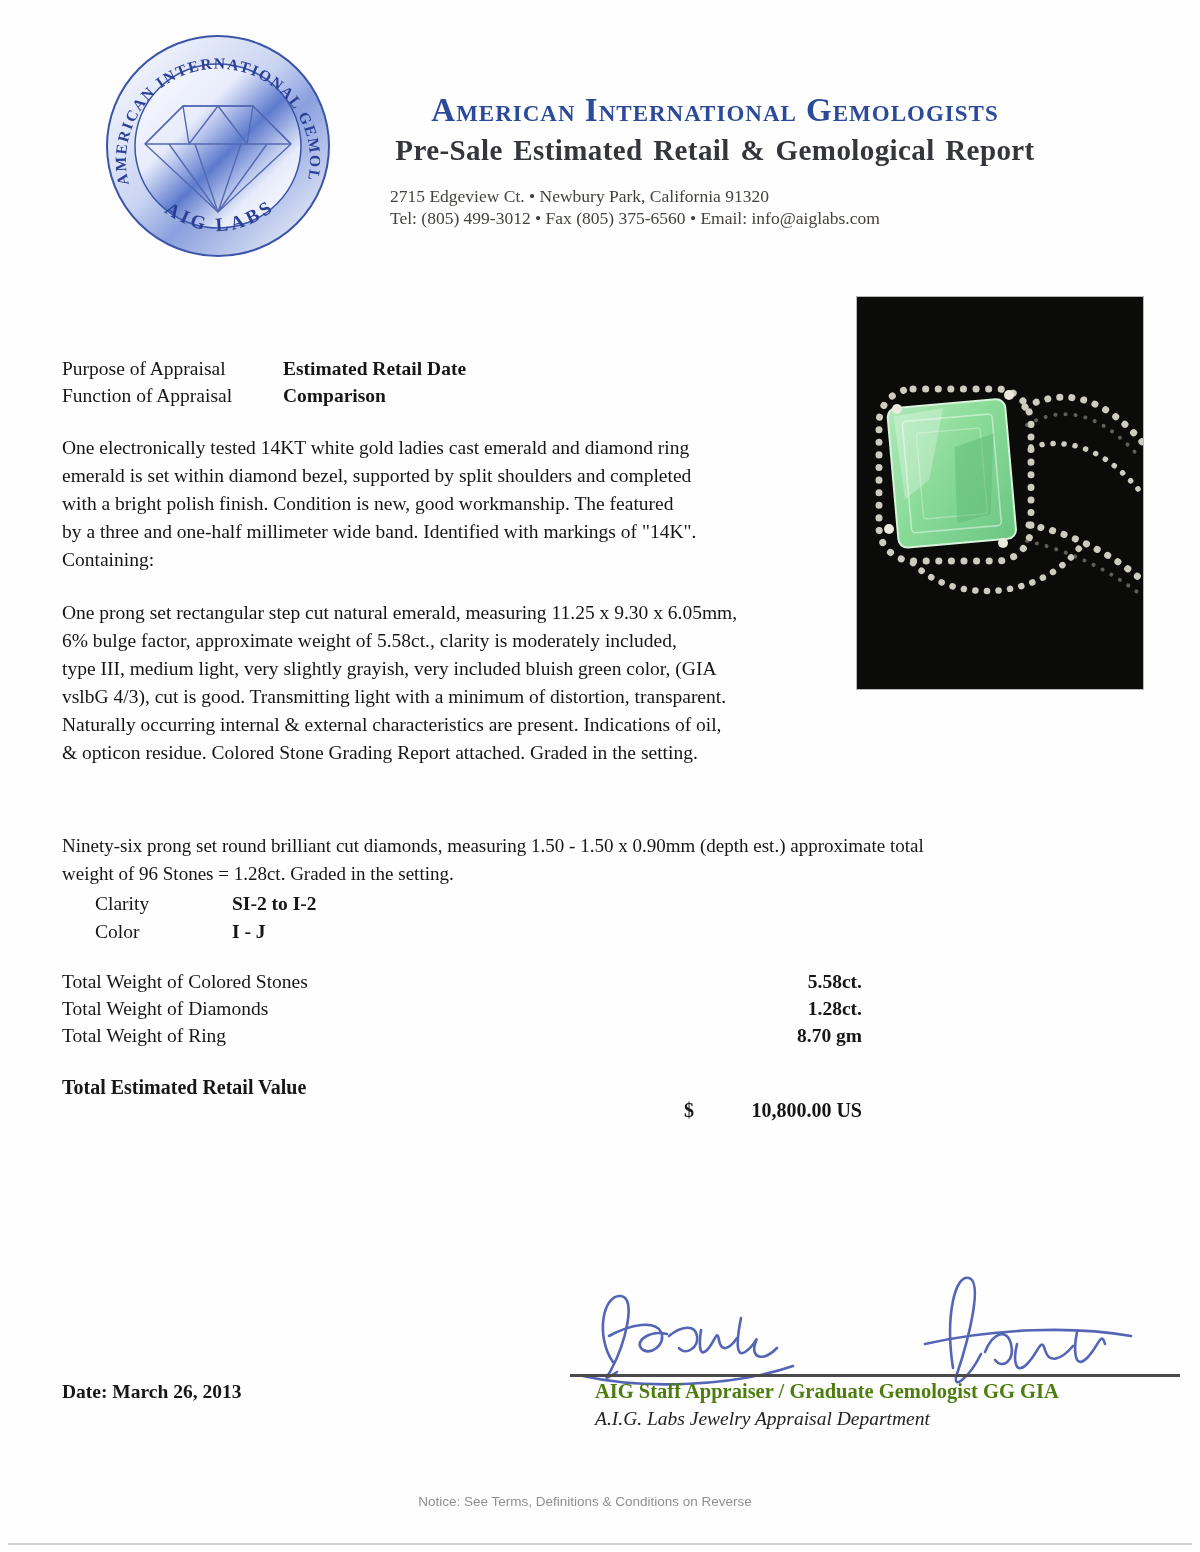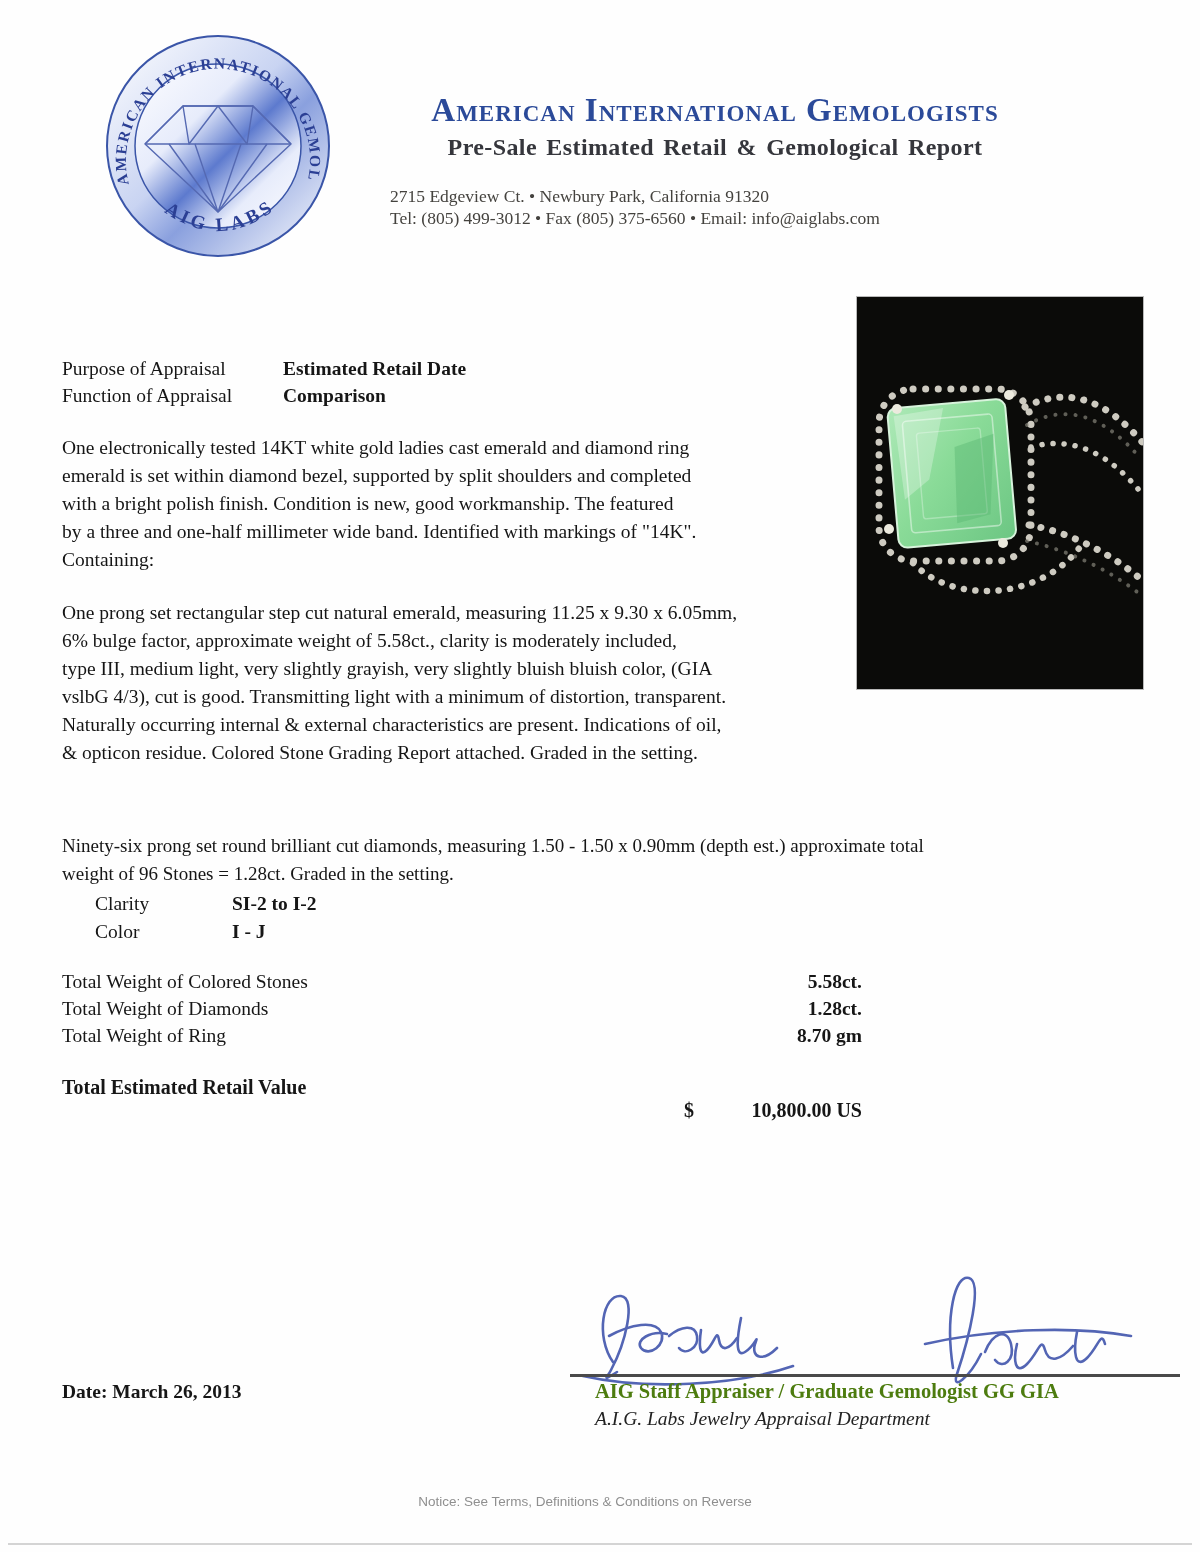--- a/index.html
+++ b/index.html
@@ -22,21 +22,21 @@
     font-variant: small-caps;
     font-weight: bold;
     font-size: 33px;
     letter-spacing: 1px;
     color: #2b4a99;
   }
   .report-title {
     position: absolute; left: 360px; top: 134px; width: 710px;
     text-align: center;
     font-weight: bold;
-    font-size: 24px;
+    font-size: 29px;
     letter-spacing: 0.4px;
     word-spacing: 3px;
     color: #35363c;
   }
   .addr-line {
     position: absolute; left: 390px; width: 650px;
     text-align: left;
     font-size: 17.5px;
     color: #44423e;
   }
@@ -147,21 +147,21 @@
     <div>One electronically tested 14KT white gold ladies cast emerald and diamond ring</div>
     <div>emerald is set within diamond bezel, supported by split shoulders and completed</div>
     <div>with a bright polish finish. Condition is new, good workmanship.  The featured</div>
     <div>by a three and one-half millimeter wide band. Identified with markings of "14K".</div>
     <div> Containing:</div>
   </div>
 
   <div class="para p2">
     <div>One prong set rectangular step cut natural emerald, measuring 11.25 x 9.30 x 6.05mm,</div>
     <div> 6% bulge factor, approximate weight of 5.58ct., clarity is moderately included,</div>
-    <div>type III, medium light, very slightly grayish, very slightly bluish bluish color, (GIA</div>
+    <div>type III, medium light, very slightly grayish, very included bluish green color, (GIA</div>
     <div>vslbG 4/3), cut is good.    Transmitting light with a minimum of distortion, transparent.</div>
     <div>Naturally occurring internal &amp; external characteristics are present. Indications of oil,</div>
     <div>&amp; opticon residue. Colored Stone Grading Report attached. Graded in the setting.</div>
   </div>
 
   <div class="para p3">
     <div>Ninety-six prong set round brilliant cut diamonds, measuring 1.50 - 1.50 x 0.90mm (depth est.) approximate total</div>
     <div>weight of 96 Stones = 1.28ct.  Graded in the setting.</div>
   </div>
 

